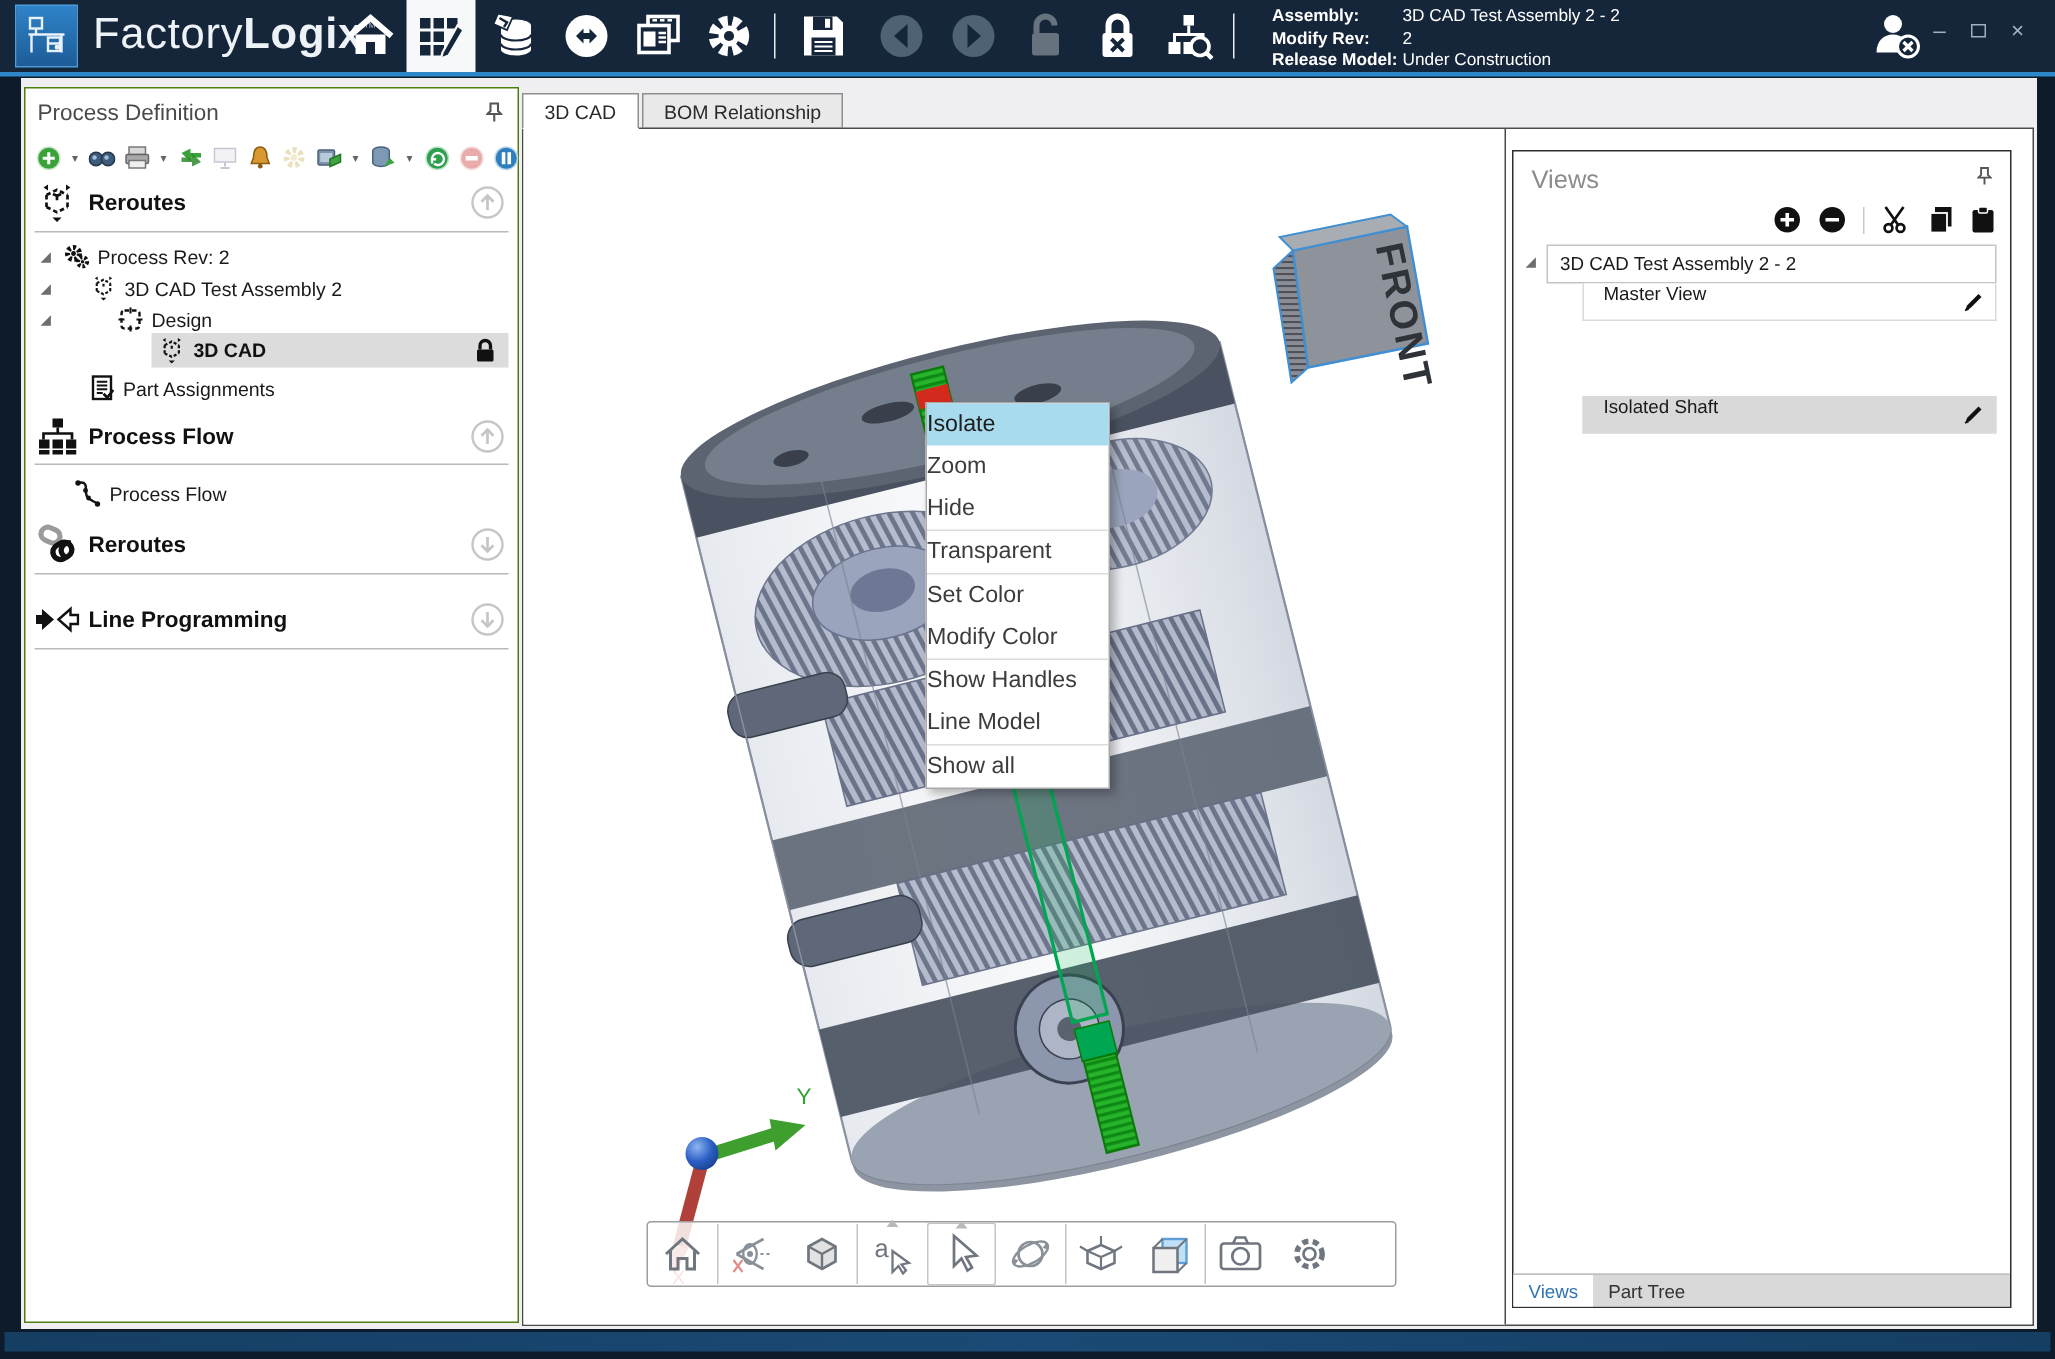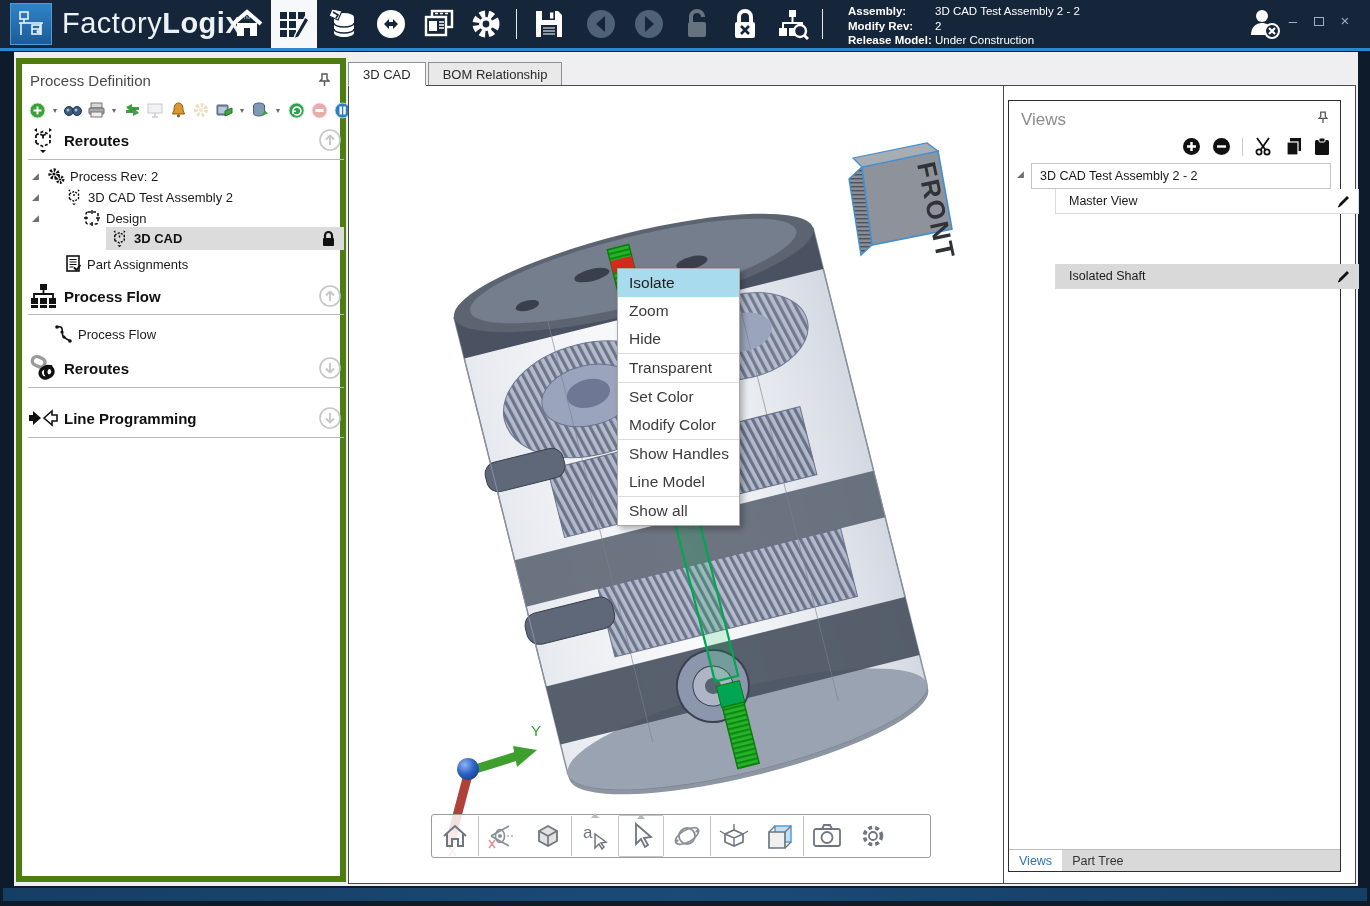--- a/index.html
+++ b/index.html
@@ -23,21 +23,21 @@
   .tb-btn.active{background:#F7F8F9}
   .tb-btn svg{display:block}
   .tb-sep{position:absolute;top:9px;width:1px;height:30px;background:#E6EBF0}
   .info-block{position:absolute;left:848px;top:4px;color:#FFF;font-size:11.5px;line-height:14.5px}
   .info-row{display:flex}
   .info-row .lbl{font-weight:bold;width:87px}
   .win-btn{position:absolute;top:12px;color:#9FB0BE;font-size:15px;width:22px;text-align:center;cursor:default}
   .max-glyph{display:inline-block;width:10px;height:9px;border:1.5px solid #9FB0BE;margin-top:4px}
 
   
-  .lpanel{position:absolute;left:16px;top:58px;width:330px;height:824px;background:#FFF;border:6px solid #4d7c0f}
+  .lpanel{position:absolute;left:16px;top:58px;width:330px;height:824px;background:#FFF;border:1px solid #4d7c0f}
   .lp-title{position:absolute;left:8px;top:8px;font-size:15px;color:#4A4A4A}
   .lp-pin{position:absolute;right:10px;top:9px}
   .lp-toolbar{position:absolute;left:6px;top:36px;height:20px;display:flex;align-items:center;gap:5px}
   .mi{display:inline-flex;align-items:center;justify-content:center;width:18px;height:18px}
   .mi.c{width:8px}
   .caret{font-size:8px;color:#666}
   .sec-hdr{position:absolute;left:0;width:328px;height:32px;display:flex;align-items:center}
   .sec-hdr .sic{width:30px;margin-left:6px;display:flex;justify-content:center}
   .sec-hdr .stx{font-size:15px;font-weight:bold;color:#111;margin-left:6px}
   .sec-arrow{position:absolute;right:8px}
@@ -59,33 +59,33 @@
 
   
   .vtoolbar{position:absolute;left:82px;top:728px;width:500px;height:44px;background:rgba(255,255,255,.84);border:1px solid #9C9C9C;border-radius:3px;display:flex;align-items:center;z-index:5}
   .vtb-item{width:46px;height:42px;display:flex;align-items:center;justify-content:center;position:relative}
   .vtb-item.sel{background:#FFF;border:1px solid #C6C6C6;border-radius:2px}
   .vtb-sep{width:1px;height:40px;background:#C3C3C3}
   .vtb-caret{position:absolute;top:-2px;left:50%;margin-left:-4px;width:0;height:0;border-left:4px solid transparent;border-right:4px solid transparent;border-bottom:5px solid #B9B9B9}
 
   
   .ctx{position:absolute;left:617px;top:268px;width:123px;background:#FFF;border:1px solid #A9A9A9;box-shadow:3px 3px 6px rgba(0,0,0,.28);z-index:20}
-  .ctx-item{height:28px;line-height:28px;padding-left:11px;font-size:15.5px;color:#3C3C3C;white-space:nowrap}
+  .ctx-item{height:28px;line-height:28px;font-size:15.5px;color:#3C3C3C;white-space:nowrap}
   .ctx-item.hl{background:#A9DBEF;color:#1E1E1E}
   .ctx-sep{height:1px;background:#DCDCDC}
 
   
   .vpanel{position:absolute;left:659px;top:14px;width:333px;height:772px;background:#FFF;border:1px solid #2E2E2E}
   .vp-title{position:absolute;left:12px;top:9px;font-size:17px;color:#8C8C8C}
   .vp-pin{position:absolute;right:12px;top:10px}
   .vp-toolbar{position:absolute;right:10px;top:36px;display:flex;align-items:center;gap:11px}
   .vp-tb-sep{width:1px;height:18px;background:#C9C9C9}
   .vroot{position:absolute;left:22px;top:62px;width:300px;height:26px;border:1px solid #C4C4C4;background:#FFF;display:flex;align-items:center;font-size:12.5px;color:#1A1A1A}
   .vroot-exp{position:absolute;left:8px;top:68px;color:#6E6E6E;font-size:9px}
-  .vrow{position:absolute;left:46px;width:304px;height:25px;border:1px solid #DADADA;border-top:none;background:#FFF;display:flex;align-items:center;font-size:12.5px;color:#1A1A1A}
+  .vrow{position:absolute;left:46px;width:276px;height:25px;border:1px solid #DADADA;border-top:none;background:#FFF;display:flex;font-size:12.5px;color:#1A1A1A}
   .vrow.sel{background:#D9D9D9}
   .vrow .pencil{position:absolute;right:7px;top:5px}
   .vp-tabs{position:absolute;left:0;bottom:0;width:331px;height:22px;background:#D9D9D9;border-top:1px solid #BDBDBD;display:flex;font-size:12.5px}
   .vp-tab{padding:0 10px;display:flex;align-items:center;color:#333}
   .vp-tab.on{background:#FFF;color:#2E75B5}
 
   svg{display:block}
 </style>
 </head>
 <body>

